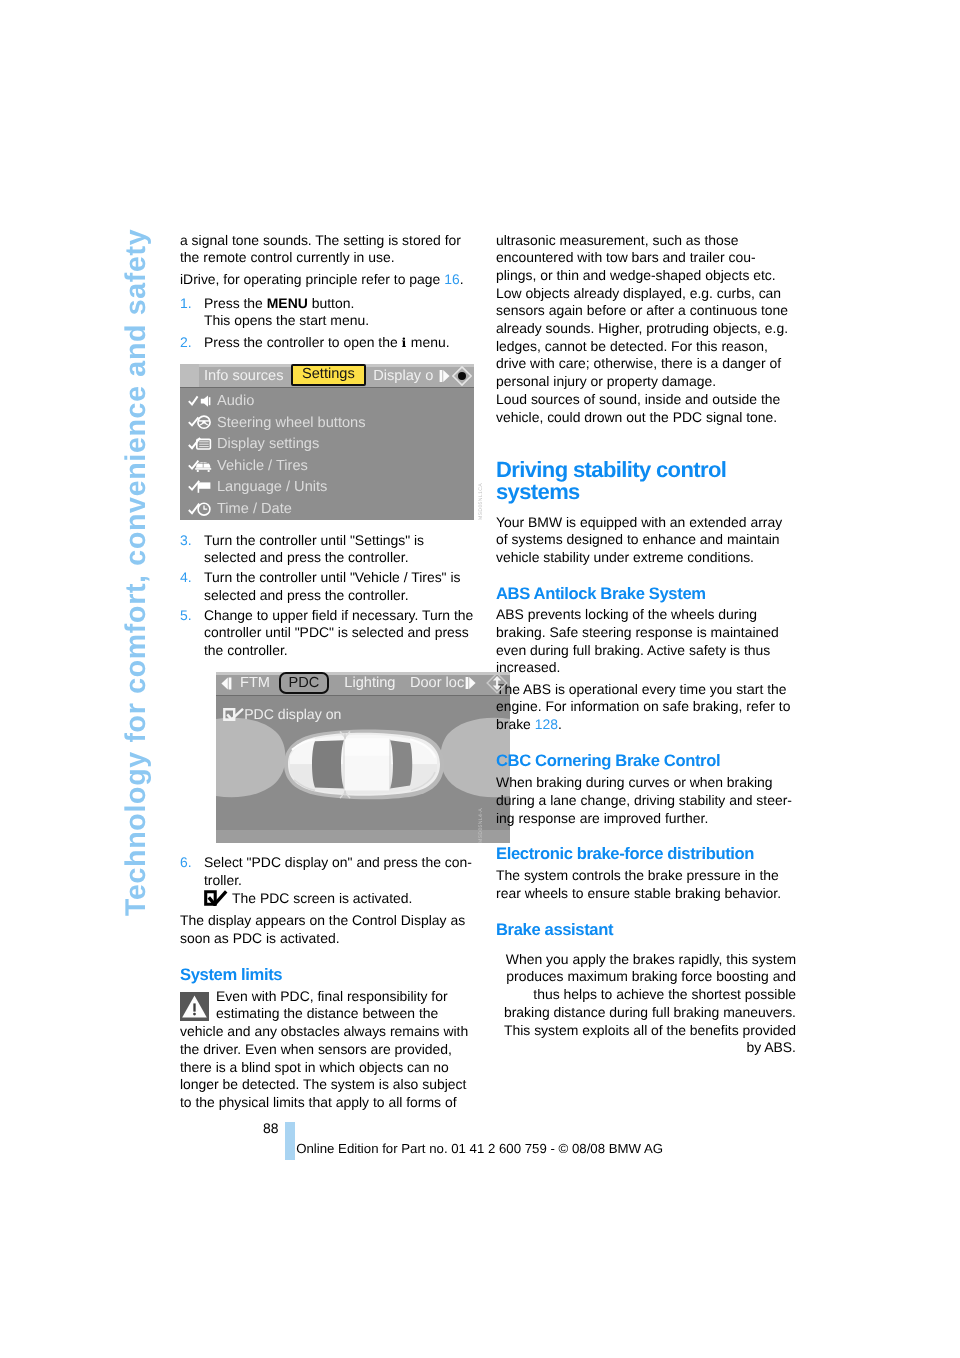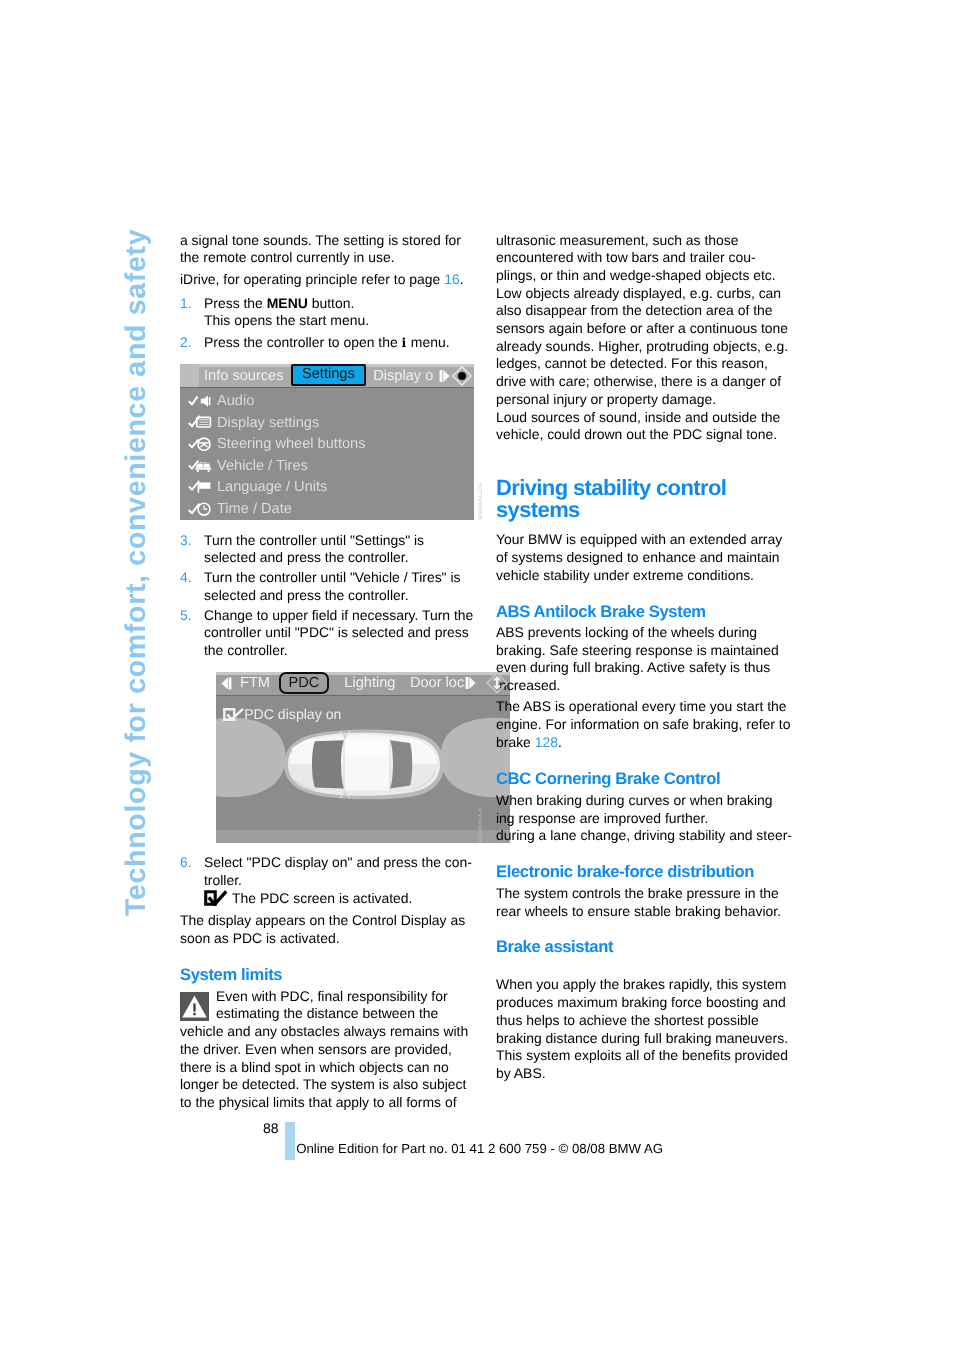--- a/index.html
+++ b/index.html
@@ -14,21 +14,21 @@
      color:#8dc8f2; font-size:28.5px; font-weight:bold; letter-spacing:0.7px; line-height:28.5px;
      transform:rotate(-90deg); transform-origin:0 0; white-space:nowrap;}
 
   .col{position:absolute; width:300px;}
   .col-left{left:180px; top:231.5px;}
   .col-right{left:496px; top:231.5px;}
 
   p{margin:0;}
   .para{font-size:13.95px; line-height:17.7px; margin:0; white-space:nowrap;}
   .para + .para{margin-top:3.8px;}
-  .mt3{margin-top:3.1px;} .mt4{margin-top:4.1px;} .mt5{margin-top:7.3px;} .mt6{margin-top:3.8px;} .mt7{margin-top:20px;}
+  .mt3{margin-top:3.1px;} .mt4{margin-top:4.1px;} .mt5{margin-top:7.3px;} .mt6{margin-top:3.8px;} .mt7{margin-top:12px;text-align:right;}
   .para .ln{display:block;}
   .h1{color:#0d8bf2; font-size:22px; letter-spacing:-0.62px; line-height:22.1px; font-weight:bold; margin:33.1px 0 10.2px 0; white-space:nowrap;}
   .h1 .ln{display:block;}
   .h2{color:#0d8bf2; font-size:16.6px; letter-spacing:-0.37px; line-height:19px; font-weight:bold; margin:17.2px 0 0 0; white-space:nowrap;}
   .col-left .h2{margin-top:17.9px;}
   .blue{color:#2e9bf0;}
 
   .li{position:relative; font-size:13.95px; line-height:17.7px; padding-left:24px; margin:0; white-space:nowrap;}
   .li + .li{margin-top:2.2px;}
   .li .n{position:absolute; left:0; top:0; color:#2e9bf0;}
@@ -40,21 +40,21 @@
   
   .shot{position:relative; width:294px;}
   .shot1{margin-top:12.3px;}
   .idr{width:294px; height:155.8px; background:#8e8e8e; position:relative; overflow:hidden;}
   .idr-tabs{position:relative; height:24px; background:#ababab; display:flex; align-items:center;
             border-bottom:1.6px solid #6d6d6d; box-sizing:border-box; padding-left:19px;}
   .idr-tabs:before{content:""; position:absolute; left:0; top:0; right:0; height:3px; background:#c6c6c6;}
   .idr-tabs:after{content:""; position:absolute; left:0; top:0; bottom:0; width:19px; background:#bdbdbd;}
   .idr-tab{font-size:14.6px; color:#f0f0f0; padding:0 5px; line-height:18px; white-space:nowrap;
            position:relative; z-index:2; flex:none; overflow:hidden;}
-  .idr-tab.sel{color:#151515; background:#0ea5e9; border:2px solid #0f0f0f; border-radius:2px;
+  .idr-tab.sel{color:#151515; background:#fde047; border:2px solid #0f0f0f; border-radius:2px;
                padding:0 9.5px; line-height:16.6px; margin:4px 2px; height:18px; display:flex; align-items:center; margin-top:2px;}
   .idr-arrow{position:absolute; right:22px; top:50%; transform:translateY(-50%); display:flex; align-items:center; z-index:2;}
   .idr-knob{position:absolute; right:2.5px; top:50%; transform:translateY(-50%); display:flex; align-items:center; z-index:2;}
   .idr-list{padding:2px 0 0 0;}
   .idr-item{display:flex; align-items:center; height:21.6px;}
   .idr-ic{width:24px; margin-left:8px; display:flex; align-items:center;}
   .idr-lb{font-size:14.6px; color:#dcdcdc; margin-left:5px; white-space:nowrap;}
 
   
   .shot2{margin-top:12px;}
@@ -136,41 +136,41 @@
           <div class="idr-item" data-name="idrive-item-audio">
             <span class="idr-ic" data-name="audio-icon">
                 <svg viewBox="0 0 30 18" width="24" height="14.4">
                   <path d="M1 9 L5 13 L12 3" stroke="#fff" stroke-width="2.4" fill="none" stroke-linecap="butt"></path>
                   <path d="M16 6 L16 12 L20 12 L25 16 L25 2 L20 6 Z" fill="#fff"></path>
                   <path d="M27 4 L27 14" stroke="#fff" stroke-width="2"></path>
                 </svg>
               </span>
             <span class="idr-lb">Audio</span>
           </div>
-          <div class="idr-item" data-name="idrive-item-display-settings">
-            <span class="idr-ic" data-name="display-settings-icon">
-                <svg viewBox="0 0 30 18" width="24" height="14.4">
-                  <path d="M1 10 L5 14 L15 1" stroke="#fff" stroke-width="2.4" fill="none"></path>
-                  <rect x="11" y="3" width="17" height="12" rx="1.5" fill="none" stroke="#fff" stroke-width="2"></rect>
-                  <path d="M14 6 L26 6 M14 9 L26 9 M14 12 L26 12" stroke="#fff" stroke-width="1"></path>
-                </svg>
-              </span>
-            <span class="idr-lb">Display settings</span>
-          </div>
           <div class="idr-item" data-name="idrive-item-steering-wheel-buttons">
             <span class="idr-ic" data-name="steering-wheel-icon">
                 <svg viewBox="0 0 30 18" width="24" height="14.4">
                   <path d="M1 9 L5 13 L13 3" stroke="#fff" stroke-width="2.4" fill="none"></path>
                   <circle cx="20" cy="9" r="7.6" fill="none" stroke="#fff" stroke-width="2.1"></circle>
                   <circle cx="20" cy="9" r="2.1" fill="#fff"></circle>
                   <path d="M13.2 7.4 L26.8 7.4" stroke="#fff" stroke-width="1.8"></path>
                   <path d="M15.2 12.6 L18.6 10.4 M24.8 12.6 L21.4 10.4" stroke="#fff" stroke-width="1.6"></path>
                 </svg>
               </span>
             <span class="idr-lb">Steering wheel buttons</span>
+          </div>
+          <div class="idr-item" data-name="idrive-item-display-settings">
+            <span class="idr-ic" data-name="display-settings-icon">
+                <svg viewBox="0 0 30 18" width="24" height="14.4">
+                  <path d="M1 10 L5 14 L15 1" stroke="#fff" stroke-width="2.4" fill="none"></path>
+                  <rect x="11" y="3" width="17" height="12" rx="1.5" fill="none" stroke="#fff" stroke-width="2"></rect>
+                  <path d="M14 6 L26 6 M14 9 L26 9 M14 12 L26 12" stroke="#fff" stroke-width="1"></path>
+                </svg>
+              </span>
+            <span class="idr-lb">Display settings</span>
           </div>
           <div class="idr-item" data-name="idrive-item-vehicle-tires">
             <span class="idr-ic" data-name="vehicle-tires-icon">
                 <svg viewBox="0 0 30 18" width="24" height="14.4">
                   <path d="M1 8 L5 12 L13 2" stroke="#fff" stroke-width="2.4" fill="none"></path>
                   <path d="M10 11 C10 6 13 4 19 4 C25 4 28 6 28 11 Z" fill="#fff"></path>
                   <rect x="9" y="11.4" width="20" height="2" fill="#fff"></rect>
                   <rect x="11" y="13.8" width="2.4" height="2.4" fill="#fff"></rect>
                   <rect x="24.6" y="13.8" width="2.4" height="2.4" fill="#fff"></rect>
                   <path d="M13 5.4 L25 5.4" stroke="#8a8a8a" stroke-width="0.9"></path>
@@ -326,21 +326,20 @@
       <span class="ln">to the physical limits that apply to all forms of</span>
     </p>
   </div>
 
   <div class="col col-right" data-name="right-column">
     <p class="para" data-name="right-para-cont">
       <span class="ln">ultrasonic measurement, such as those</span>
       <span class="ln">encountered with tow bars and trailer cou-</span>
       <span class="ln">plings, or thin and wedge-shaped objects etc.</span>
       <span class="ln">Low objects already displayed, e.g. curbs, can</span>
-      <span class="ln">also disappear from the detection area of the</span>
       <span class="ln">sensors again before or after a continuous tone</span>
       <span class="ln">already sounds. Higher, protruding objects, e.g.</span>
       <span class="ln">ledges, cannot be detected. For this reason,</span>
       <span class="ln">drive with care; otherwise, there is a danger of</span>
       <span class="ln">personal injury or property damage.</span>
       <span class="ln">Loud sources of sound, inside and outside the</span>
       <span class="ln"><span>vehicle, could drown out the PDC signal tone.</span><span class="endmark" data-name="end-of-warning-marker"></span></span>
     </p>
 
     <h1 class="h1" data-name="heading-driving-stability-control">
@@ -362,22 +361,22 @@
       </p>
     <p class="para mt5" data-name="abs-para-2">
         <span class="ln">The ABS is operational every time you start the</span>
         <span class="ln">engine. For information on safe braking, refer to</span>
         <span class="ln"><span>brake </span><span class="blue" data-name="page-ref-128">128</span><span>.</span></span>
       </p>
 
     <h2 class="h2" data-name="heading-cbc">CBC Cornering Brake Control</h2>
     <p class="para mt4" data-name="cbc-para-1">
         <span class="ln">When braking during curves or when braking</span>
+        <span class="ln">during a lane change, driving stability and steer-</span>
         <span class="ln">ing response are improved further.</span>
-        <span class="ln">during a lane change, driving stability and steer-</span>
       </p>
 
     <h2 class="h2" data-name="heading-ebd">Electronic brake-force distribution</h2>
     <p class="para mt6" data-name="ebd-para-1">
         <span class="ln">The system controls the brake pressure in the</span>
         <span class="ln">rear wheels to ensure stable braking behavior.</span>
       </p>
 
     <h2 class="h2" data-name="heading-brake-assistant">Brake assistant</h2>
     <p class="para mt7" data-name="brake-assistant-para-1">

